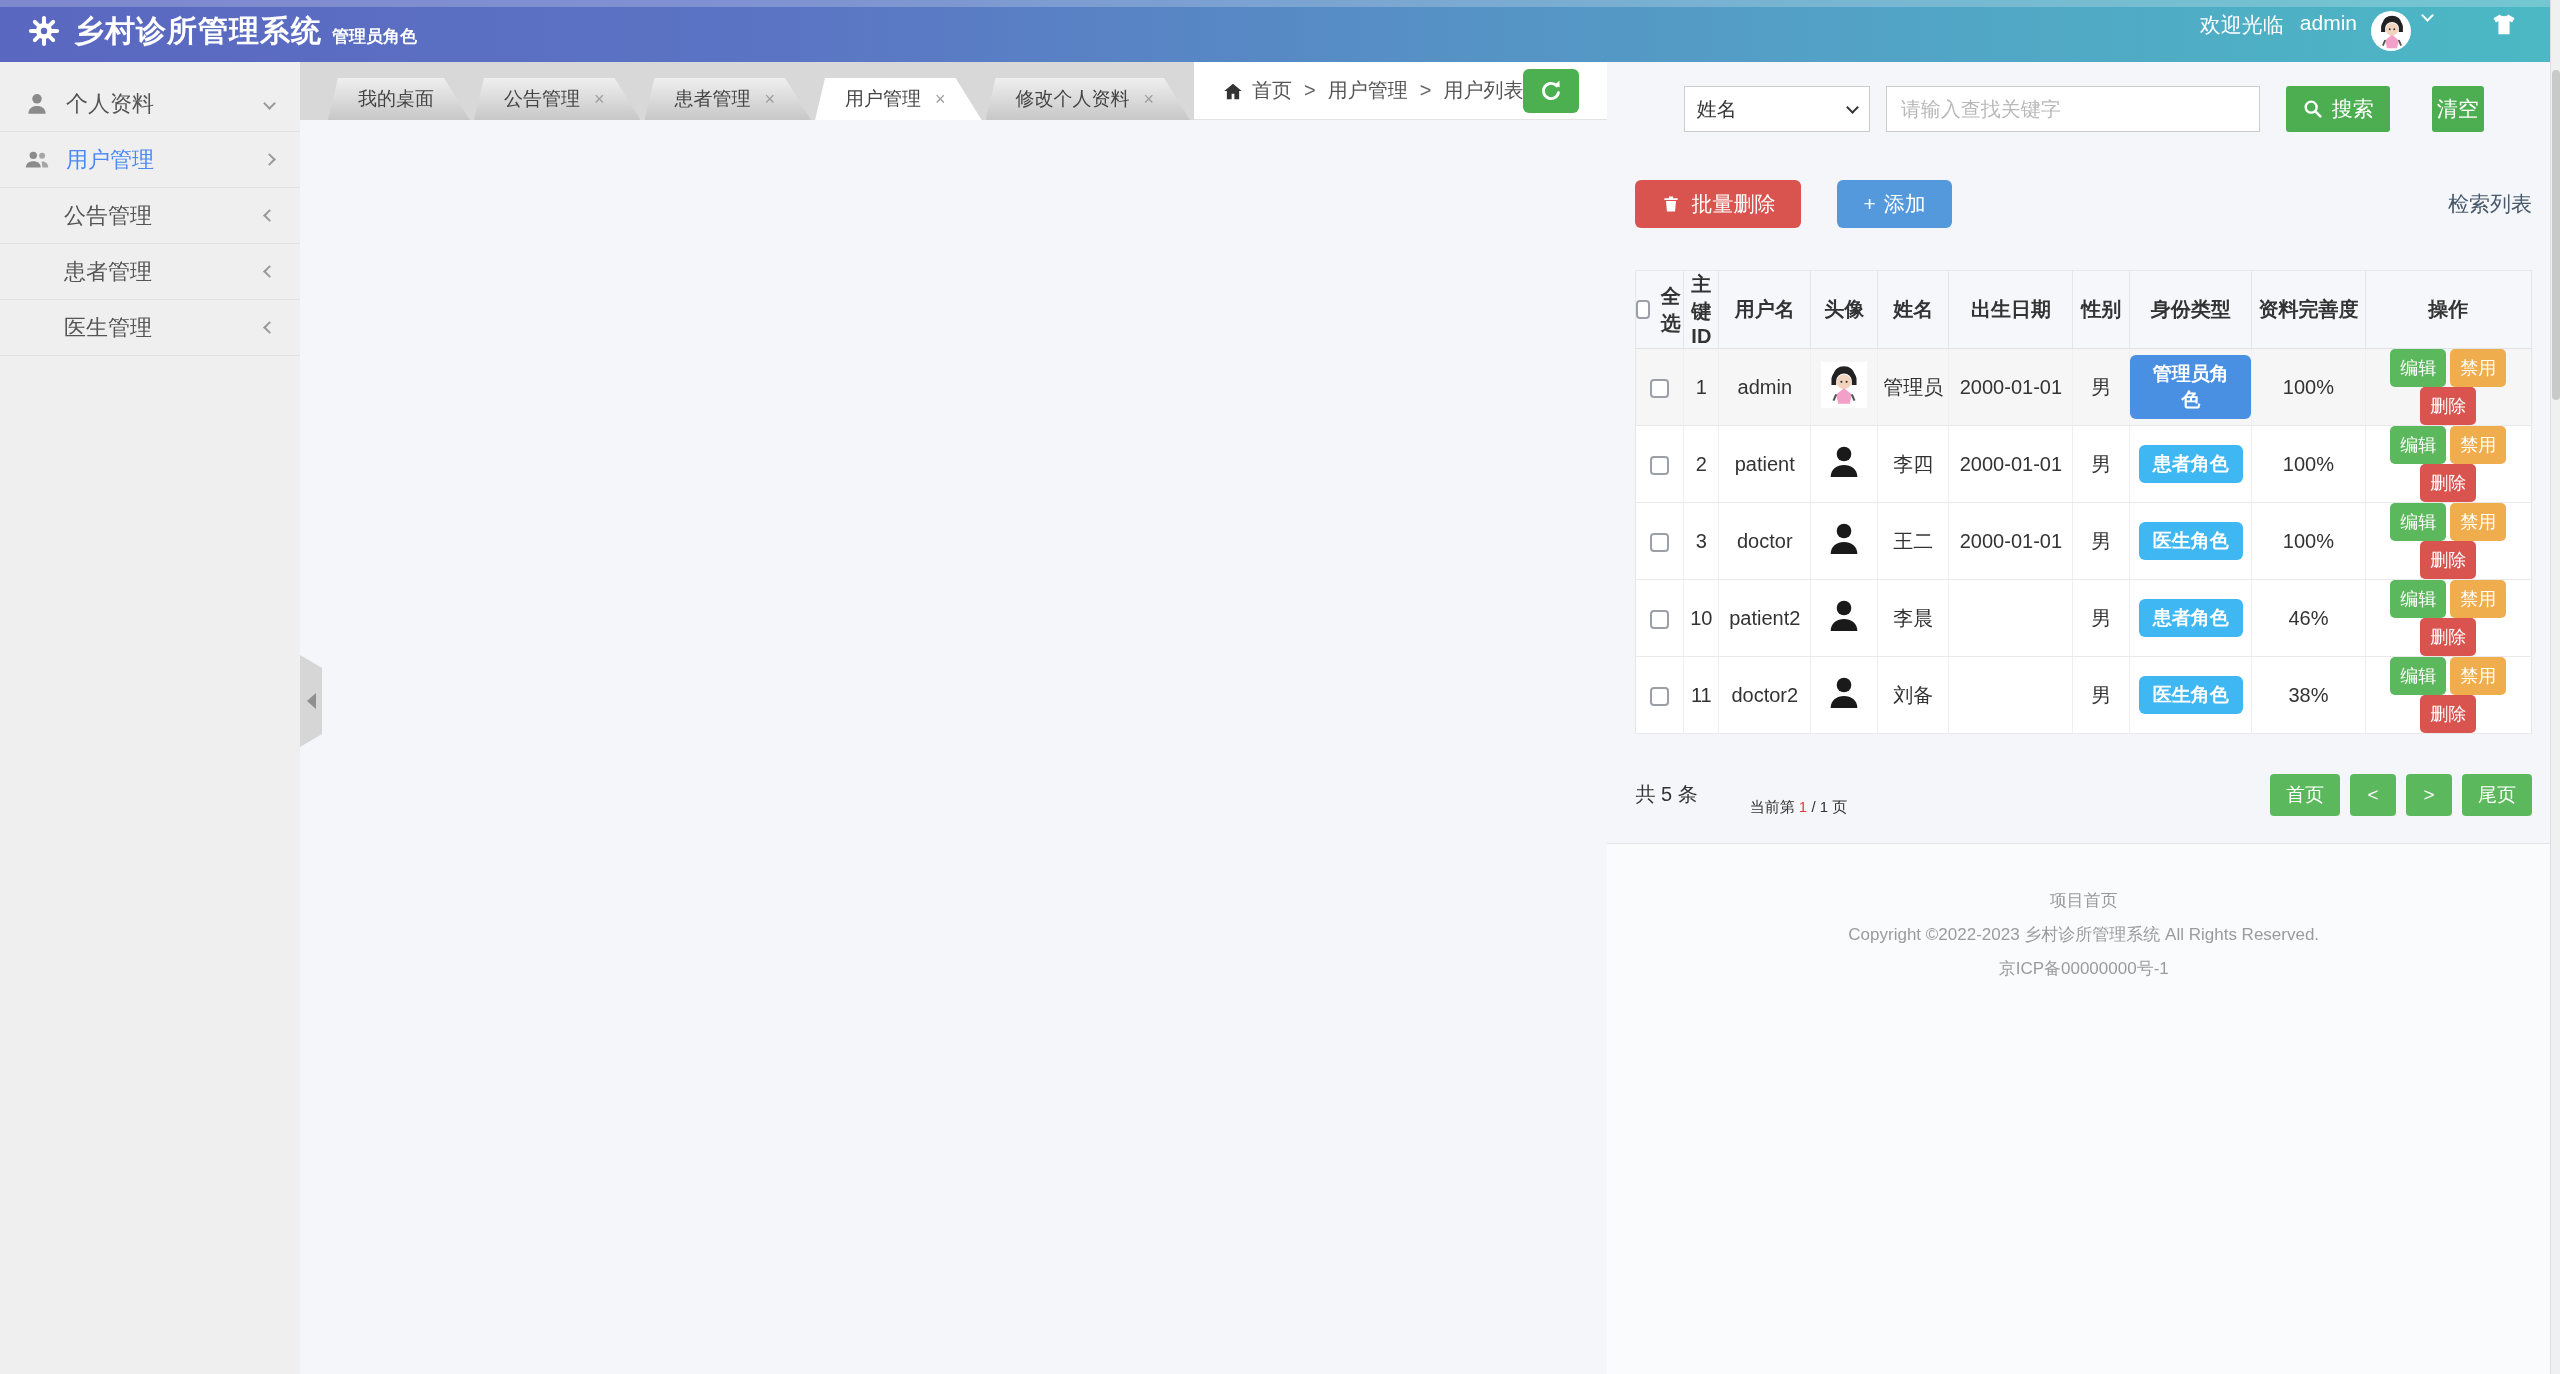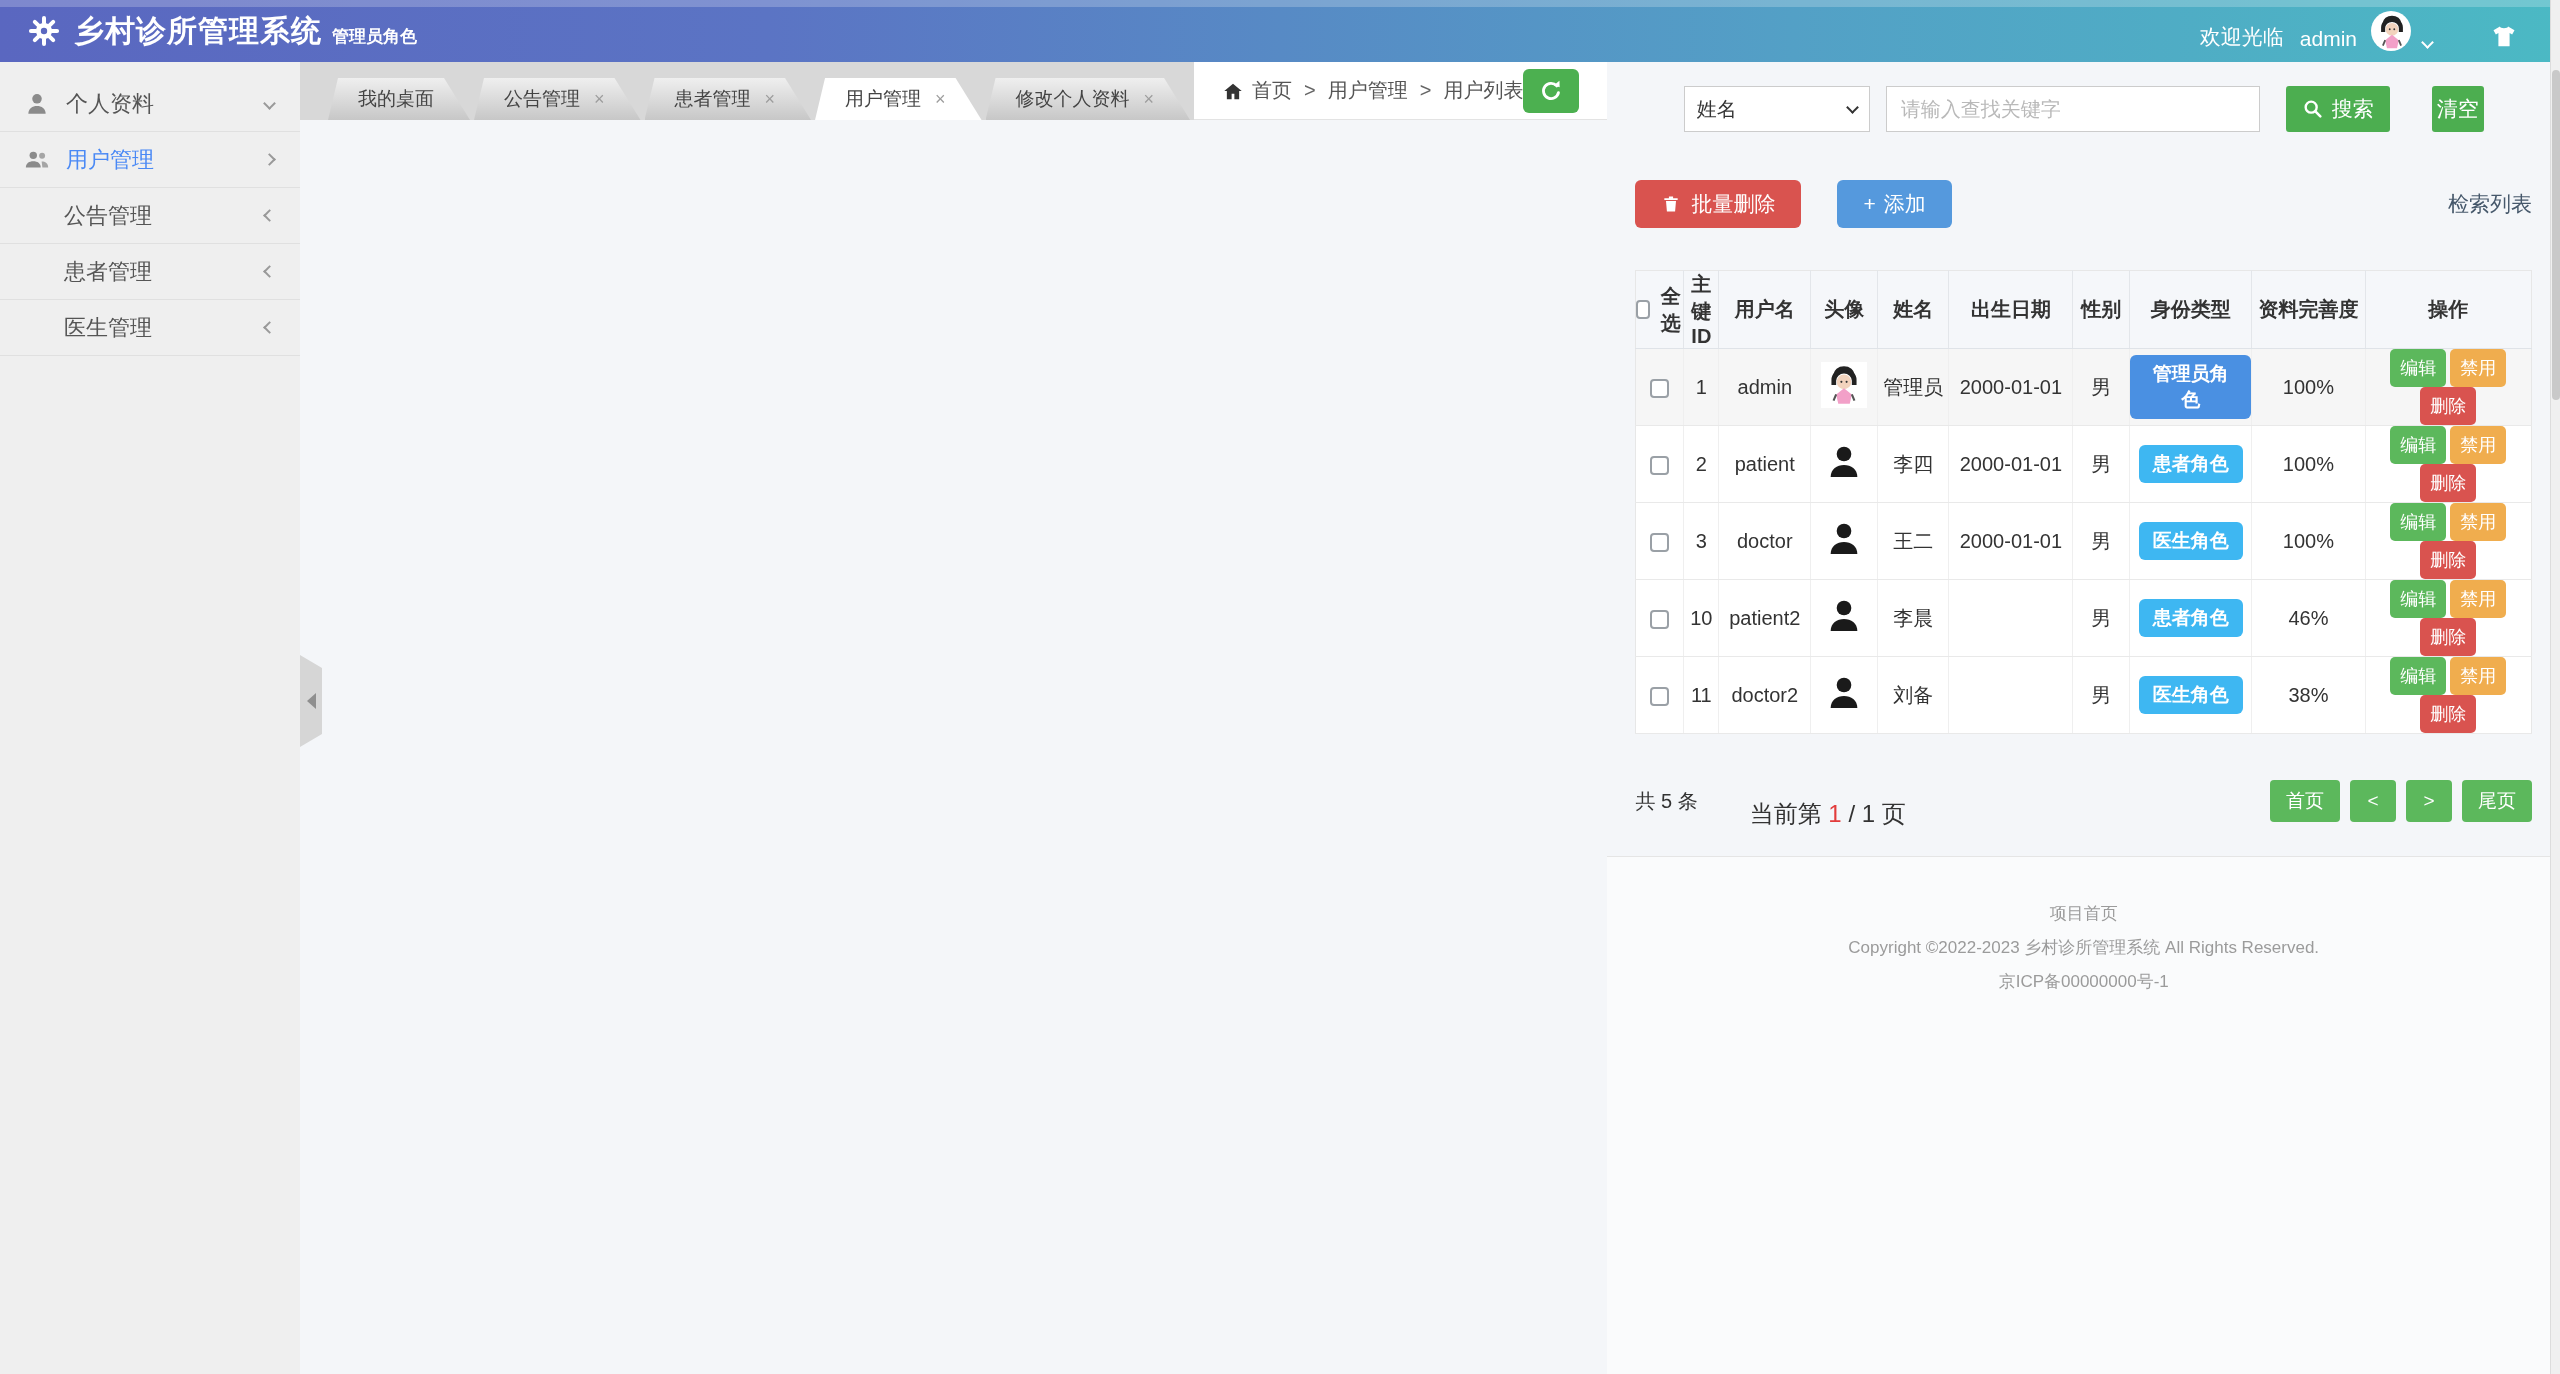--- a/index.html
+++ b/index.html
@@ -6,21 +6,21 @@
   html,body { width:2560px; height:1374px; }
   body { font-family:"Liberation Sans","DejaVu Sans",sans-serif; font-size:20px; color:#333; background:#f4f6f9; overflow:hidden; }
   .page { position:relative; width:2560px; height:1374px; }
 
   
   .header { position:relative; height:62px; background:linear-gradient(90deg,#5a67c0 0%,#5b74c4 30%,#53a0c6 70%,#4bb9c4 100%); display:flex; align-items:center; padding:0 28px; }
   .header::before { content:""; position:absolute; top:0; left:0; right:0; height:7px; background:rgba(255,255,255,0.22); }
   .logo-icon { width:32px; height:32px; margin-right:14px; }
   .app-title { color:#fff; font-size:30px; font-weight:bold; letter-spacing:1px; }
   .app-subtitle { color:#fff; font-size:17px; font-weight:bold; margin:10px 0 0 10px; }
-  .header-right { margin-left:auto; display:flex; align-items:flex-end; color:#fff; }
+  .header-right { margin-left:auto; display:flex; align-items:flex-start; color:#fff; }
   .welcome-text { font-size:21px; margin-right:16px; }
   .username { font-size:21px; margin-right:14px; }
   .avatar-circle { width:40px; height:40px; border-radius:50%; background:#fff; overflow:hidden; border:1px solid rgba(255,255,255,.6); }
   .chev { display:inline-block; width:9px; height:9px; border-right:2px solid currentColor; border-bottom:2px solid currentColor; }
   .chev-down { transform:rotate(45deg); }
   .chev-right { transform:rotate(-45deg); }
   .chev-left  { transform:rotate(135deg); }
   .hdr-caret { color:#fff; margin:0 0 4px 12px; }
   .shirt-btn { margin-left:58px; margin-right:14px; cursor:pointer; }
 
@@ -83,21 +83,21 @@
   .act-btn { border:none; color:#fff; font-size:18px; padding:7px 10px; border-radius:5px; cursor:pointer; font-family:inherit; margin:0 2px;text-align:center; }
   .act-edit { background:#5cb85c; }
   .act-disable { background:#f0ad4e; }
   .act-del { background:#d9534f; }
   .avatar-cell-img { width:46px; height:46px; display:inline-block; }
   .sil { width:40px; height:40px; }
 
   
   .page-row { margin-top:38px; display:flex; align-items:center; padding-bottom:26px; }
   .total-text { font-size:20px; color:#333; }
-  .cur-text { font-size:24px; color:#333; margin-left:52px;margin-top:26px; }
+  .cur-text { font-size:15px; color:#333; margin-left:52px;margin-top:26px; }
   .red { color:#e23c3c; }
   .pager { margin-left:auto; display:flex; gap:10px; }
   .pg-btn { background:#5cb85c; color:#fff; border:none; border-radius:4px; height:42px; min-width:46px; padding:0 16px; font-size:19px; cursor:pointer; font-family:inherit; }
 
   
   .footer-zone { background:#fafbfc; border-top:1px solid #e5e5e5; text-align:center; padding-top:40px; flex:1; margin:0 -28px; }
   .footer-zone div { line-height:34px; font-size:17px; color:#9b9b9b; }
   .footer-link { cursor:pointer; }
 
   

